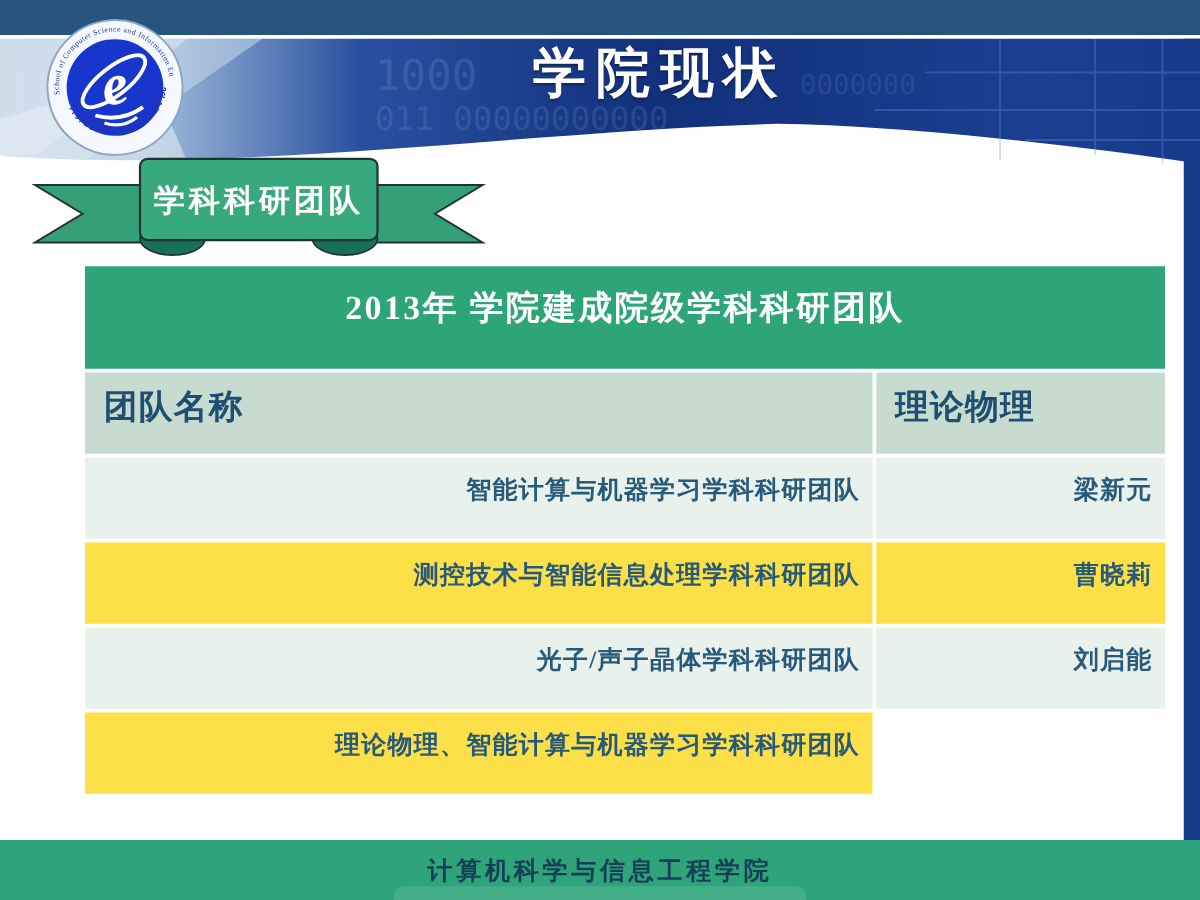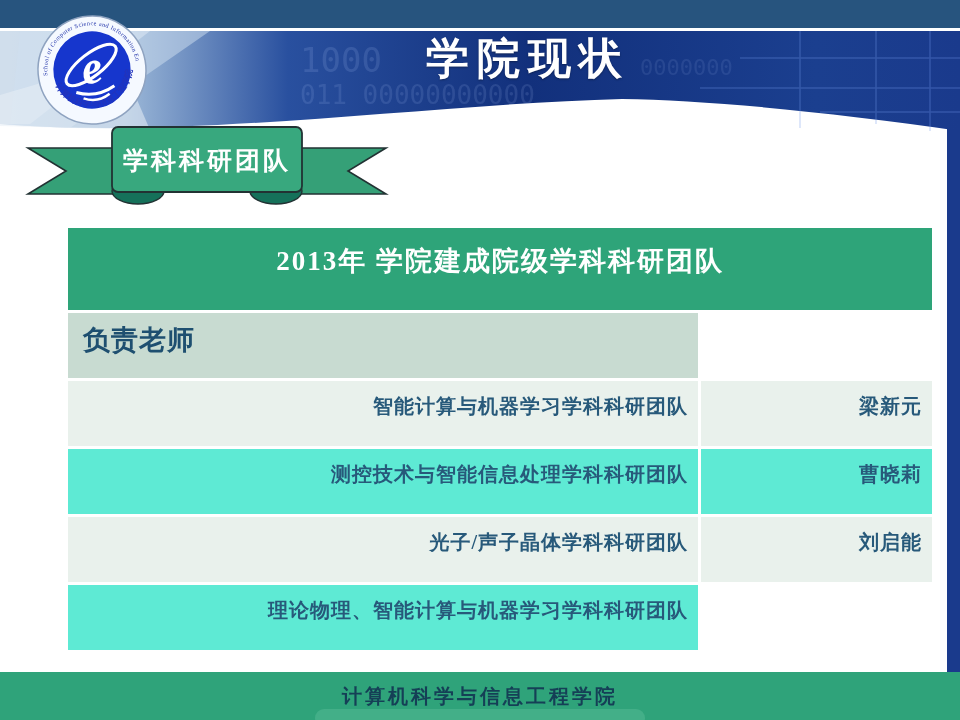--- a/index.html
+++ b/index.html
@@ -13,31 +13,31 @@
   .header-art{position:absolute;left:0;top:0;width:960px;height:175px;display:block;}
   .slide-title{
     position:absolute;left:0;top:30px;width:960px;text-align:center;
     font-size:43px;font-weight:bold;color:#ffffff;letter-spacing:8px;
     text-shadow:0 1px 2px rgba(0,0,0,.35);z-index:5;padding-left:48px;
   }
   .logo{position:absolute;left:36px;top:14px;width:112px;height:112px;transform:rotate(-10deg);z-index:6;}
   
   .ribbon{position:absolute;left:0;top:0;width:420px;height:220px;z-index:4;}
   
-  .res-table{position:absolute;left:68px;top:228px;width:864px;z-index:3;}
+  .res-table{position:absolute;left:68px;top:213px;width:864px;z-index:3;}
   .tbl-title{
     height:82px;box-sizing:border-box;background:#2ea479;color:#ffffff;
     text-align:center;font-size:27px;font-weight:bold;padding-top:15px;letter-spacing:2px;
   }
   .tbl-grid-row{display:grid;grid-template-columns:630px 1fr;column-gap:3px;margin-top:3px;}
   .cell{box-sizing:border-box;padding:9px 10px 0 15px;font-weight:bold;}
   .head-row .cell{background:#c8dbd1;height:65px;font-size:27px;color:#1e4f70;letter-spacing:1px;}
   .data-row .cell{height:65px;font-size:20px;color:#27597a;padding-top:12px;letter-spacing:1px;text-align:right;}
   .data-row.odd .cell{background:#e9f1ec;}
-  .data-row.even .cell{background:#5eead4;padding-left:37px;}
+  .data-row.even .cell{background:#fde047;padding-left:37px;}
   
   .footer{
     position:absolute;left:0;bottom:0;width:960px;height:48px;background:#2fa37a;z-index:7;
     text-align:center;box-sizing:border-box;padding-top:11px;
   }
   .footer-text{font-size:20px;font-weight:bold;color:#153f56;letter-spacing:3px;position:relative;z-index:2;}
   .footer-glow{
     position:absolute;left:50%;transform:translateX(-50%);bottom:-7px;width:330px;height:18px;
     border-radius:9px;background:#43af88;z-index:1;
   }
@@ -114,21 +114,22 @@
     <ellipse cx="276" cy="191" rx="26" ry="13" fill="#15715a" stroke="#223233" stroke-width="1.4"></ellipse>
 
     <rect x="112" y="127" width="190" height="65" rx="6" fill="#38a87e" stroke="#223233" stroke-width="1.8"></rect>
     <text x="207" y="169" text-anchor="middle" font-size="25" font-weight="bold" fill="#ffffff" font-family="'Liberation Serif',serif" letter-spacing="3">学科科研团队</text>
   </svg>
 
   <div class="res-table">
     <div class="tbl-title">2013年 学院建成院级学科科研团队</div>
 
     <div class="tbl-grid-row head-row">
-      <div class="cell">负责老师</div>
+      <div class="cell">团队名称</div>
+      <div class="cell">理论物理</div>
     </div>
 
     <div class="tbl-grid-row data-row odd">
       <div class="cell">智能计算与机器学习学科科研团队</div>
       <div class="cell">梁新元</div>
     </div>
     <div class="tbl-grid-row data-row even">
       <div class="cell">测控技术与智能信息处理学科科研团队</div>
       <div class="cell">曹晓莉</div>
     </div>

